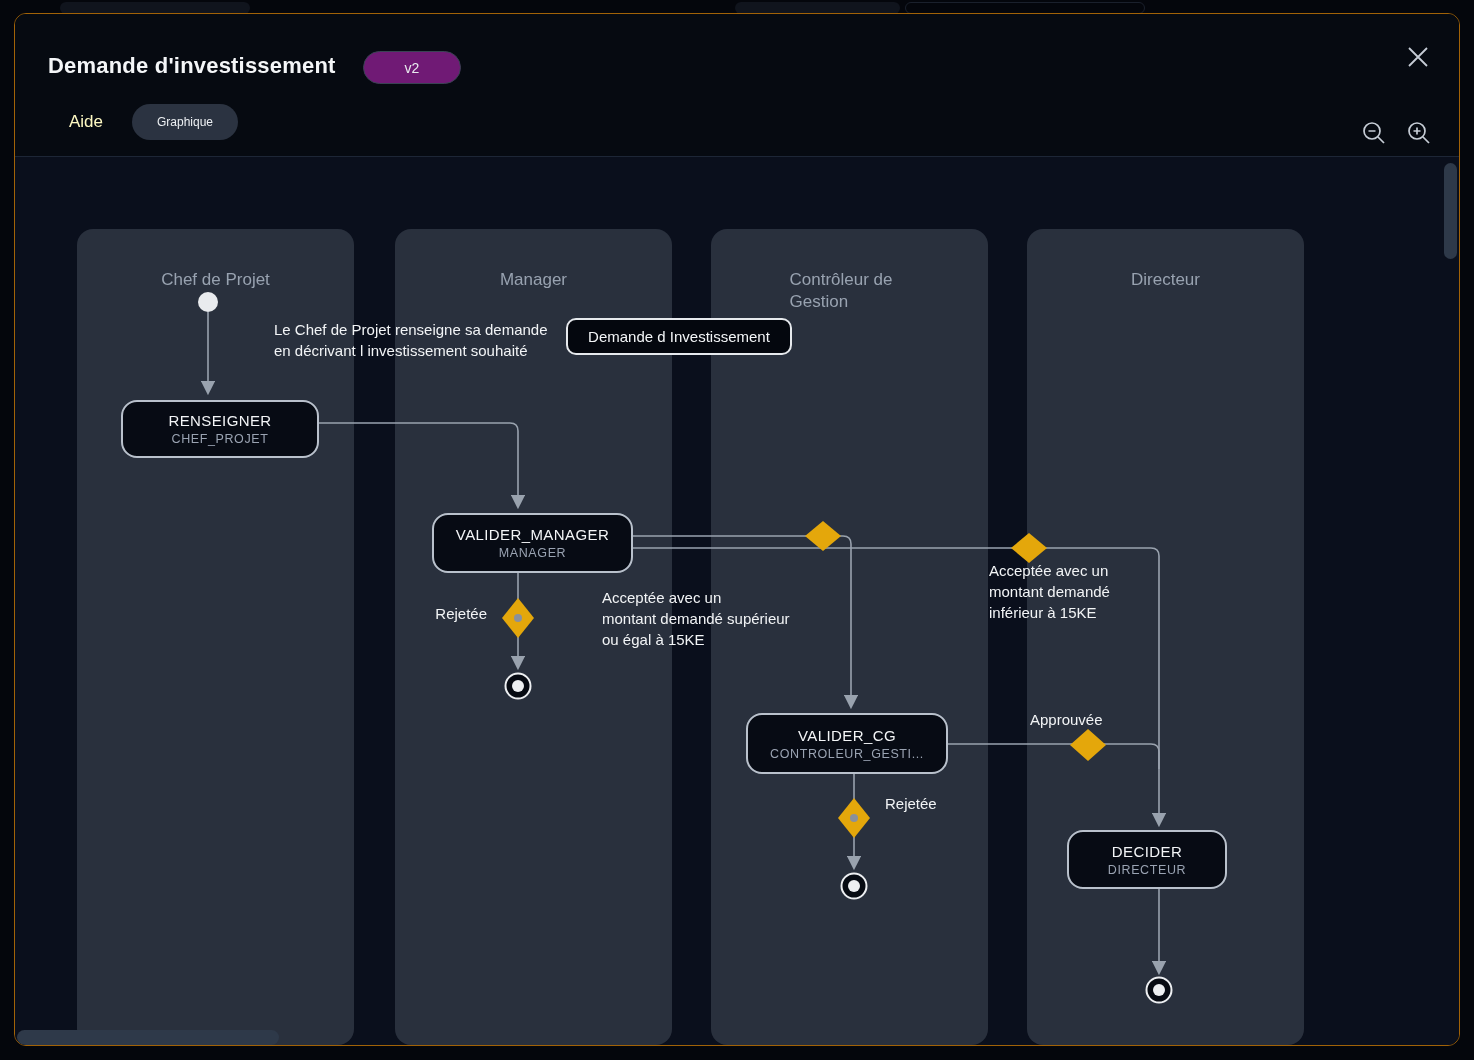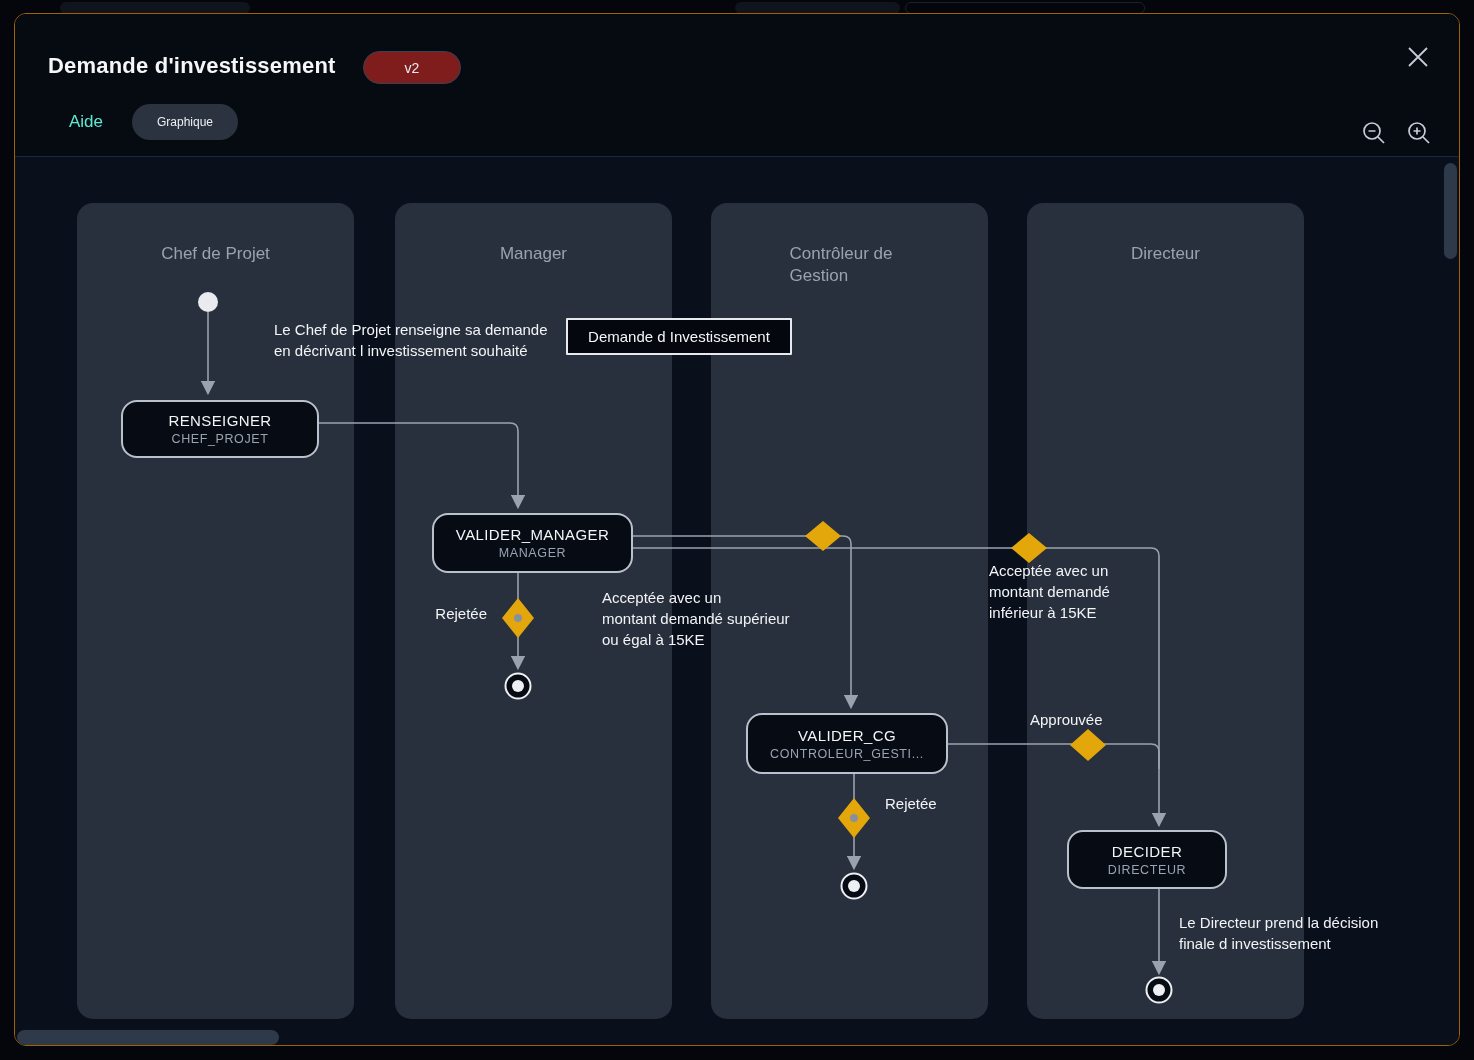--- a/index.html
+++ b/index.html
@@ -23,40 +23,40 @@
   }
   .modal-header { position:absolute; left:0; top:0; width:100%; height:142px; background:#060A11; }
   .modal-title {
     position:absolute; left:33px; top:39px;
     font-size:22px; font-weight:700; color:#F4F6F8; letter-spacing:.2px;
   }
   .version-badge {
     position:absolute; left:348px; top:37px; width:98px; height:33px;
     border:1px solid #3A4354; border-radius:17px;
     display:flex; align-items:center; justify-content:center;
-    font-size:14px; color:#E8EBEF; background:#7f1d1d;
+    font-size:14px; color:#E8EBEF; background:#701a75;
   }
   .tab-inactive {
     position:absolute; left:54px; top:98px;
-    font-size:17px; color:#5eead4; cursor:default;
+    font-size:17px; color:#fef9c3; cursor:default;
   }
   .tab-active {
     position:absolute; left:117px; top:90px; height:36px; padding:0 25px;
     background:#2B3341; border-radius:18px;
     display:flex; align-items:center; justify-content:center;
     font-size:12px; color:#EDF0F3;
   }
   .icon-btn { position:absolute; cursor:pointer; }
 
   .canvas {
     position:absolute; left:0; top:142px; width:1444px; height:889px;
     background:#0A0F1C; border-top:1px solid #1D2636; overflow:hidden;
   }
   .lane {
-    position:absolute; top:46px; width:277px; height:816px;
+    position:absolute; top:72px; width:277px; height:816px;
     background:#29303D; border-radius:16px;
   }
   .lane-title {
     position:absolute; top:40px; left:0; width:100%;
     display:flex; justify-content:center;
     font-size:17px; color:#98A2B0; line-height:22px;
   }
   .lane-title .narrow { max-width:120px; text-align:left; }
 
   .edges-svg { position:absolute; left:0; top:0; }
@@ -65,21 +65,21 @@
     position:absolute;
     background:#070B14; border:2px solid #B9C1CC; border-radius:16px;
     display:flex; flex-direction:column; align-items:center; justify-content:center;
     gap:3px; cursor:pointer;
   }
   .task-title { font-size:15px; color:#F3F5F7; letter-spacing:.4px; }
   .task-subtitle { font-size:12.5px; color:#9AA3B2; letter-spacing:.6px; }
 
   .data-object {
     position:absolute; left:551px; top:161px; width:226px; height:37px;
-    background:#04070E; border:2px solid #E6E9ED; border-radius:1px;
+    background:#04070E; border:2px solid #E6E9ED; border-radius:10px;
     display:flex; align-items:center; justify-content:center;
     font-size:15px; color:#F3F5F7;
   }
 
   .diagram-label { position:absolute; font-size:15px; color:#F2F4F6; line-height:21px; }
   .pre { white-space:pre-line; }
   .right-align { text-align:right; width:80px; }
 
   .scroll-thumb { position:absolute; background:#2E3949; }
   .vscroll-thumb { left:1429px; top:6px; width:13px; height:96px; border-radius:7px; }
@@ -203,19 +203,17 @@
 en décrivant l investissement souhaité</div>
     <div class="diagram-label right-align" style="left:392px;top:446px;">Rejetée</div>
     <div class="diagram-label pre" style="left:587px;top:430px;">Acceptée avec un
 montant demandé supérieur
 ou égal à 15KE</div>
     <div class="diagram-label pre" style="left:974px;top:403px;">Acceptée avec un
 montant demandé
 inférieur à 15KE</div>
     <div class="diagram-label" style="left:1015px;top:552px;">Approuvée</div>
     <div class="diagram-label" style="left:870px;top:636px;">Rejetée</div>
-    <div class="diagram-label pre" style="left:1164px;top:755px;">Le Directeur prend la décision
-finale d investissement</div>
 
     <div class="scroll-thumb vscroll-thumb"></div>
     <div class="scroll-thumb hscroll-thumb"></div>
   </div>
 </div>
 
 </body></html>

